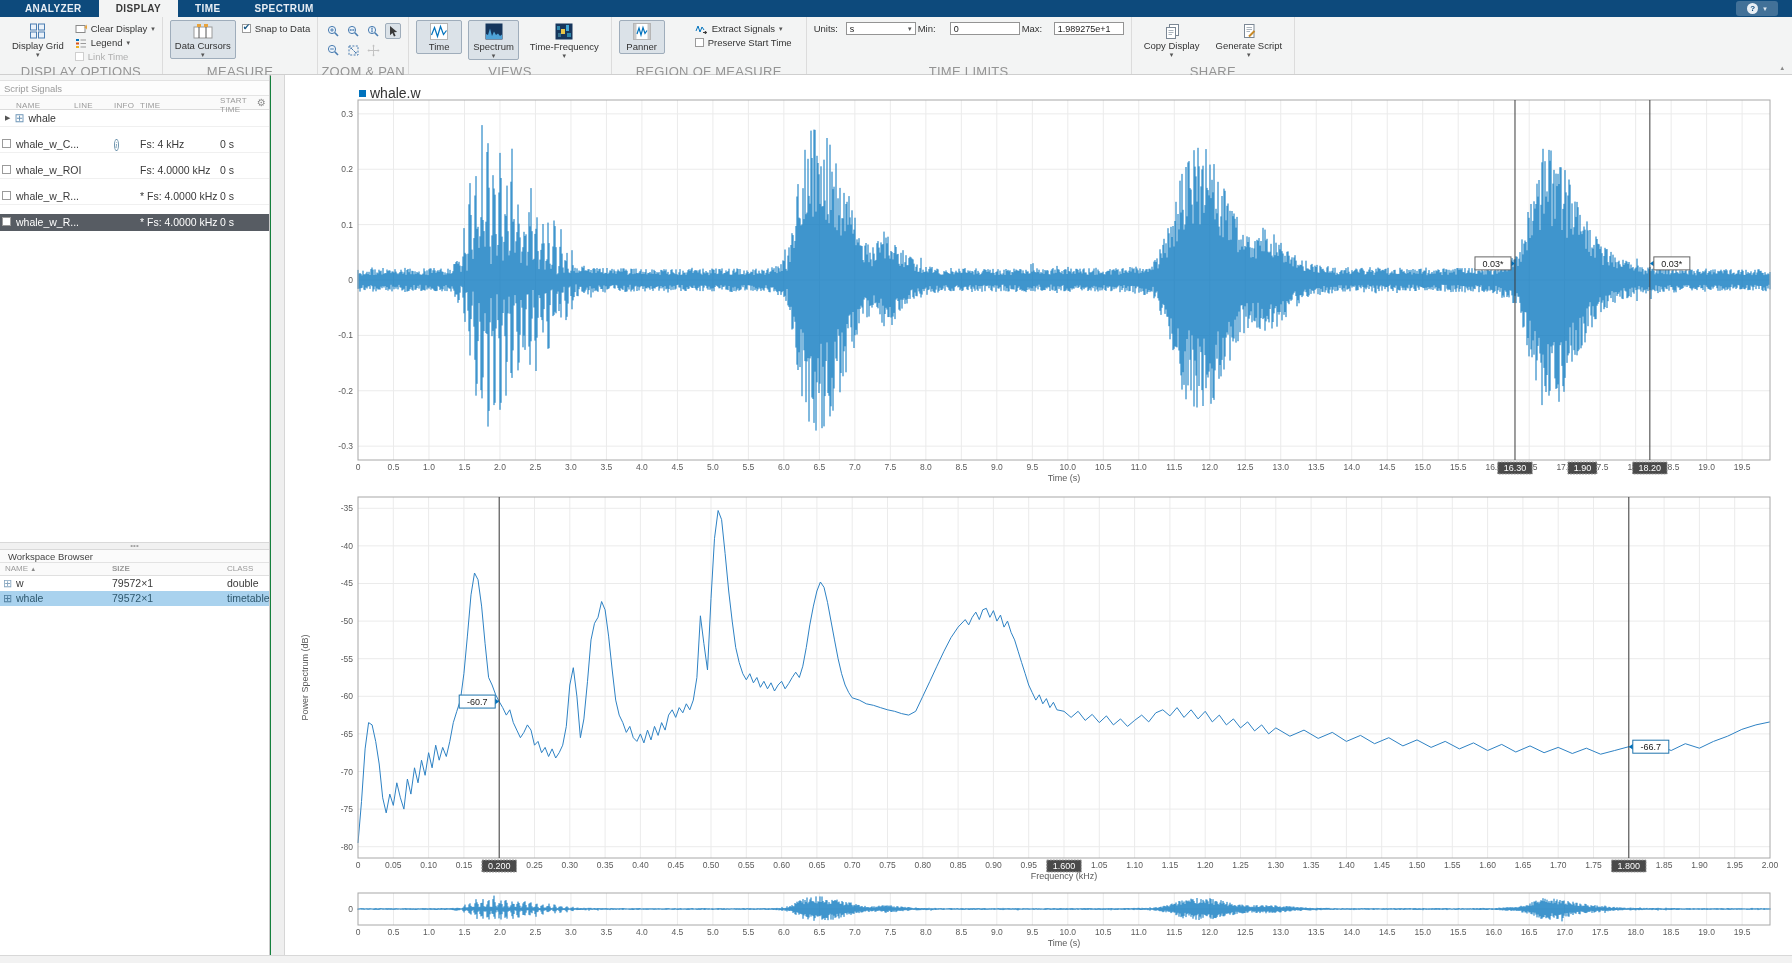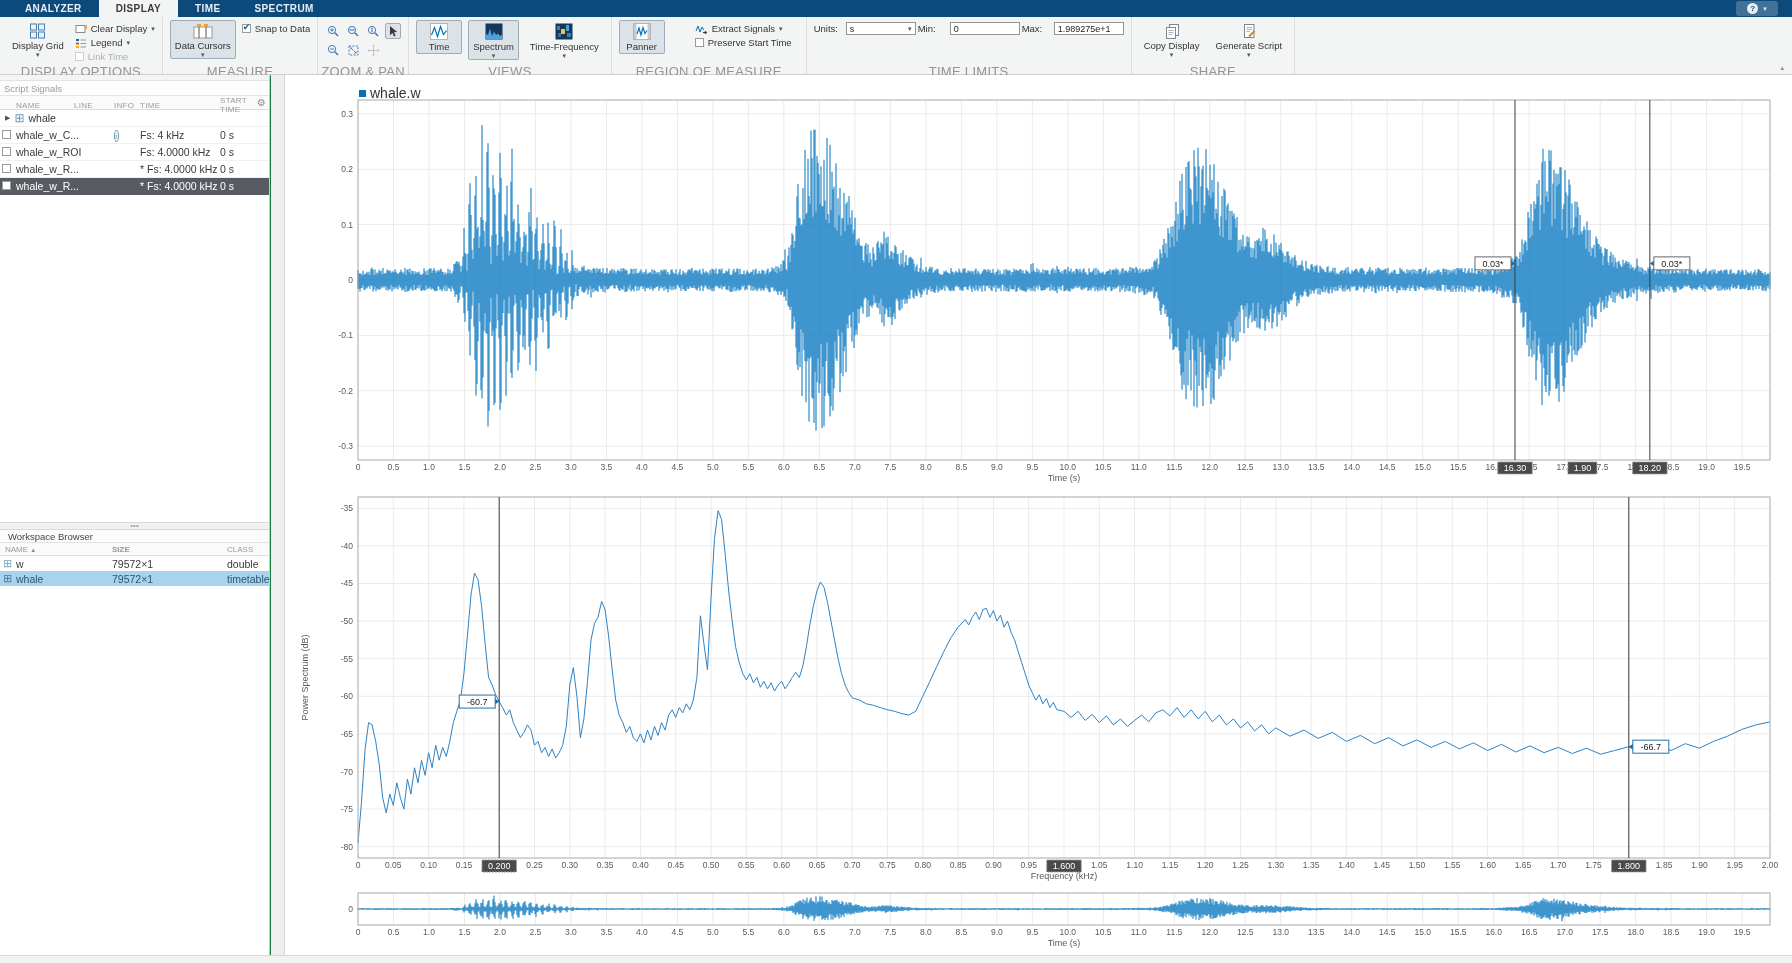--- a/index.html
+++ b/index.html
@@ -62,21 +62,21 @@
   .filter-row { height:15px; line-height:15px; font-size:9.5px; color:#9a9a9a; padding-left:4px;
     background:#fdfdfd; border-bottom:1px solid #e4e4e4; }
   .sig-grid { display:grid; grid-template-columns:16px 58px 40px 26px 80px 1fr; align-items:center; }
   .sig-header { height:14px; font-size:8px; color:#9a9a9a; letter-spacing:.3px;
     border-bottom:1px solid #dcdcdc; background:#fafafa; position:relative; }
   .sig-header .gear { position:absolute; right:3px; top:1px; font-size:10px; color:#8a8a8a; }
   .group-row { height:17px; display:flex; align-items:center; gap:4px; padding-left:5px;
     border-bottom:1px solid #f0f0f0; font-size:10.5px; color:#333; }
   .expander { font-size:7px; color:#555; }
   .tree-icon { font-size:12px; color:#6f97b8; line-height:12px; }
-  .sig-row { height:17px; font-size:10.5px; color:#3a3a3a; border-bottom:1px solid #f0f0f0; }
+  .sig-row { height:17px; font-size:10.5px; color:#3a3a3a; border-bottom:1px solid #f0f0f0;margin-top:9px; }
   .sig-row .cbcell { padding-left:2px; }
   .swatch { width:32px; height:3px; border-radius:1px; }
   .swatch.dotted { height:0; border-top:2px dotted #d0d0d0; background:none; }
   .info-badge { font-size:9px; color:#6d94ad; border:1px solid #6d94ad; border-radius:50%;
     width:10px; height:10px; line-height:10px; text-align:center; font-style:italic; font-family:"Liberation Serif", serif; }
   .sig-row.selected { background:#575c63; color:#fff; border-bottom-color:#575c63; }
   .side-fill1 { flex-grow:327; }
   .side-fill2 { flex-grow:368; }
   .splitter { height:8px; background:#f1f1f1; border-top:1px solid #d9d9d9; border-bottom:1px solid #d9d9d9;
     display:flex; align-items:center; justify-content:center; color:#a0a0a0; font-size:8px; line-height:4px; }

